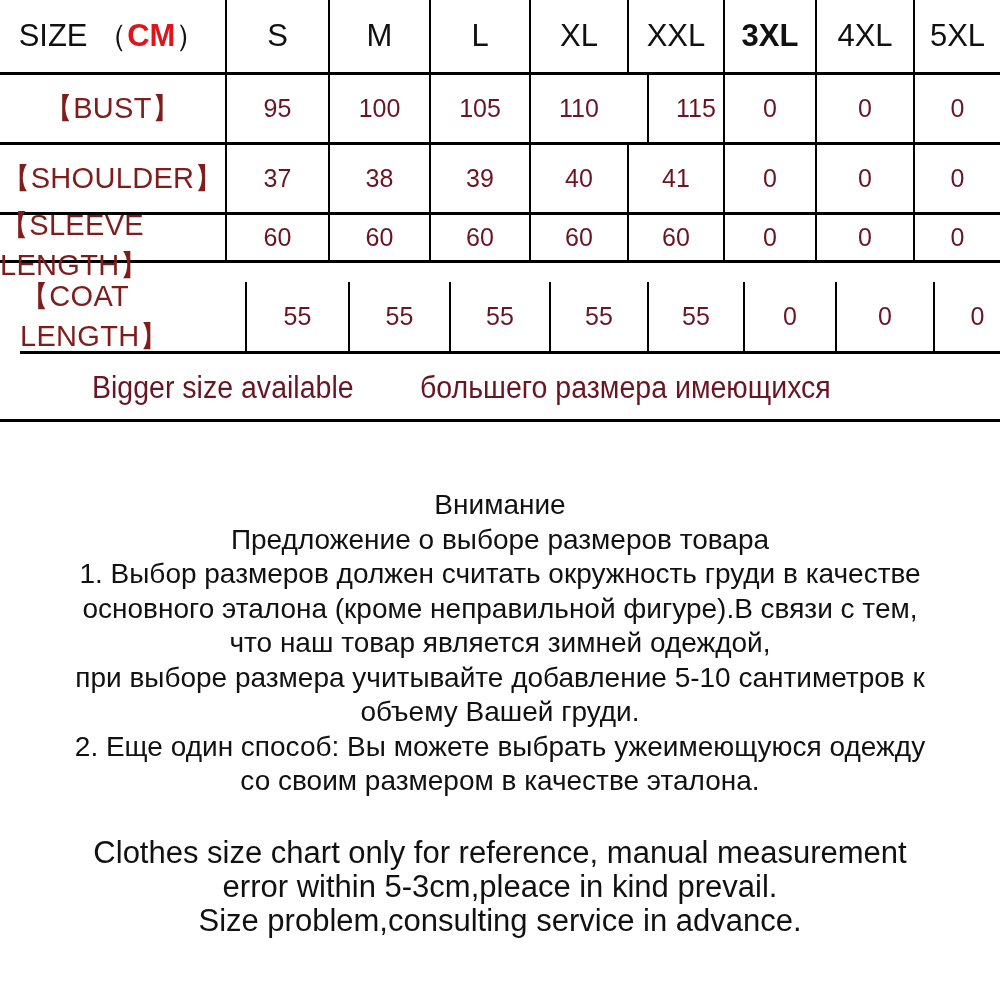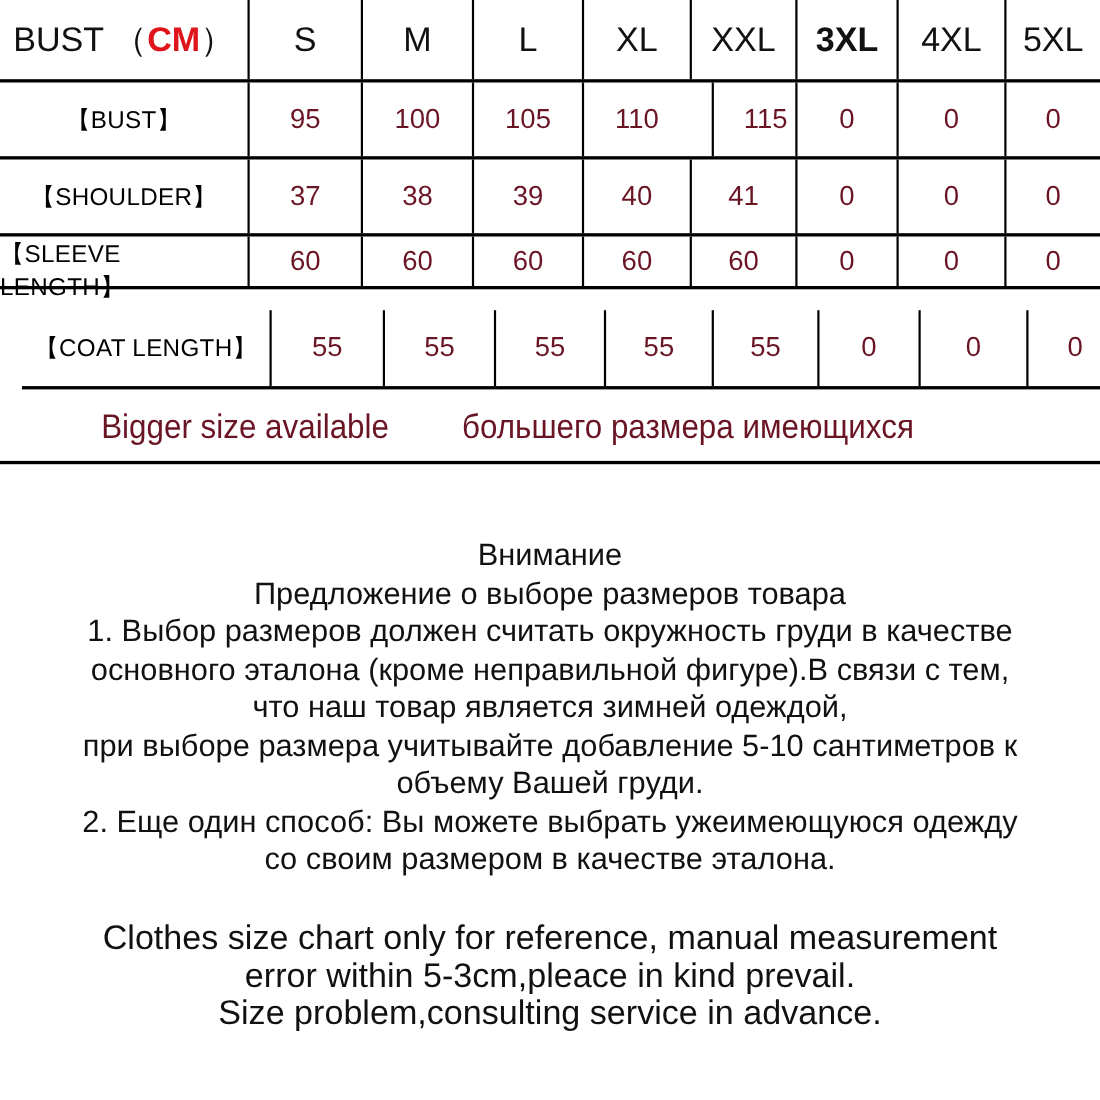--- a/index.html
+++ b/index.html
@@ -8,41 +8,41 @@
 
     .size-table { position: absolute; left: 0; top: 0; width: 1000px; }
     .row { position: absolute; left: 0; width: 1000px; border-bottom: 3px solid #000; box-sizing: border-box; }
     .cell { position: absolute; top: 0; height: 100%; display: flex; align-items: center; justify-content: center;
             box-sizing: border-box; }
     .cell.vline { border-left: 2px solid #000; }
 
     .hdr { font-size: 31px; color: #111; }
     .size-label { font-size: 31px; }
     .size-label .cm { color: #e0141b; font-weight: bold; }
-    .label { font-size: 22px; color: #000000; letter-spacing: 0.3px; }
+    .label { font-size: 29px; color: #7f1d1d; letter-spacing: 0.3px; }
     .val { font-size: 25px; color: #6a1524; }
 
     .bigger-row { position: absolute; left: 0; top: 354px; width: 1000px; height: 68px;
                   border-bottom: 3px solid #000; box-sizing: border-box; }
     .bigger-text { position: absolute; top: 16px; font-size: 31px; color: #6a1524; white-space: nowrap;
                    transform: scaleX(0.92); transform-origin: left center; }
 
     .notes { position: absolute; left: 0; top: 488px; width: 1000px; text-align: center; }
     .notes .line { font-size: 28px; line-height: 34.5px; color: #111; white-space: nowrap; }
     .disclaimer { position: absolute; left: 0; top: 836px; width: 1000px; text-align: center; }
     .disclaimer .line { font-size: 31px; line-height: 34px; color: #111; white-space: nowrap; }
   </style>
 </head>
 <body>
 
 <div class="size-table">
 
   <div class="row" style="top:0; height:75px;">
     <div class="cell size-label" style="left:0; width:225px;">
-      <span>BUST （</span>
+      <span>SIZE （</span>
       <span class="cm">CM</span>
       <span>）</span>
     </div>
     <div class="cell vline hdr" style="left:225px; width:103px;">S</div>
     <div class="cell vline hdr" style="left:328px; width:101px;">M</div>
     <div class="cell vline hdr" style="left:429px; width:100px;">L</div>
     <div class="cell vline hdr" style="left:529px; width:98px;">XL</div>
     <div class="cell vline hdr" style="left:627px; width:96px;">XXL</div>
     <div class="cell vline hdr" style="left:723px; width:92px;font-weight:bold;">3XL</div>
     <div class="cell vline hdr" style="left:815px; width:98px;">4XL</div>

